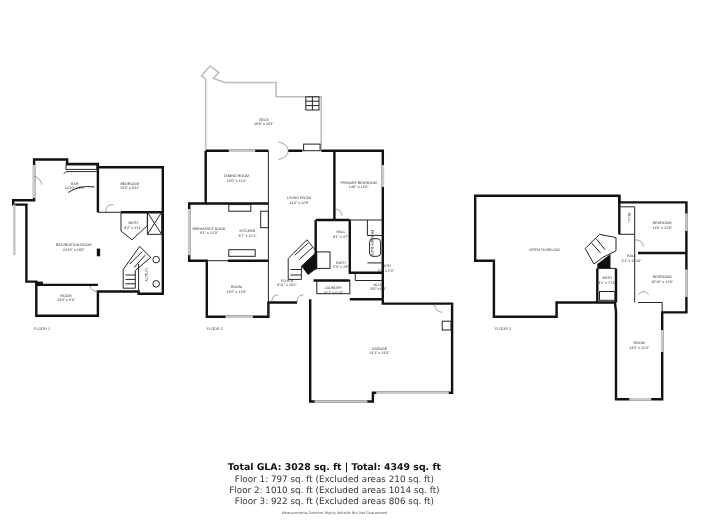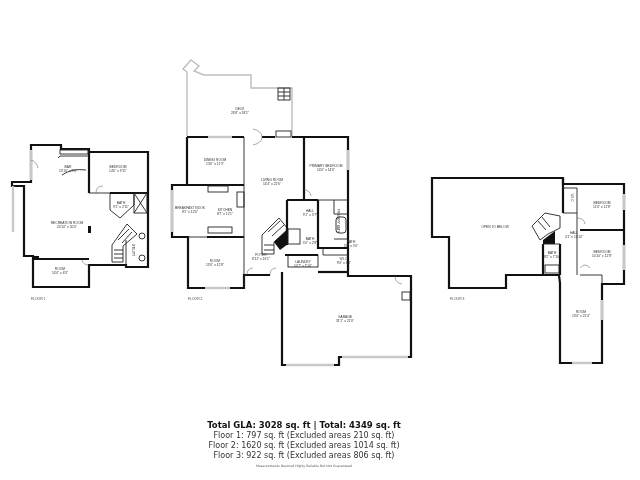--- a/index.html
+++ b/index.html
@@ -197,15 +197,15 @@
     <text class="rl" x="602" y="253">BEDROOM</text>
     <text class="rl" x="602" y="257">10'10" x 12'8"</text>
     <text class="rl" x="581" y="313">ROOM</text>
     <text class="rl" x="581" y="317">13'0" x 21'4"</text>
     <text class="fl" x="450" y="300">FLOOR 3</text>
   </g>
 </svg>
 
 <div class="summary s-total">Total GLA: 3028 sq. ft | Total: 4349 sq. ft</div>
 <div class="summary s-line s-f1">Floor 1: 797 sq. ft (Excluded areas 210 sq. ft)</div>
-<div class="summary s-line s-f2">Floor 2: 1620 sq. ft (Excluded areas 1014 sq. ft)</div>
+<div class="summary s-line s-f2">Floor 2: 1010 sq. ft (Excluded areas 1014 sq. ft)</div>
 <div class="summary s-line s-f3">Floor 3: 922 sq. ft (Excluded areas 806 sq. ft)</div>
 <div class="summary s-note">Measurements Deemed Highly Reliable But Not Guaranteed</div>
 
 </body></html>

